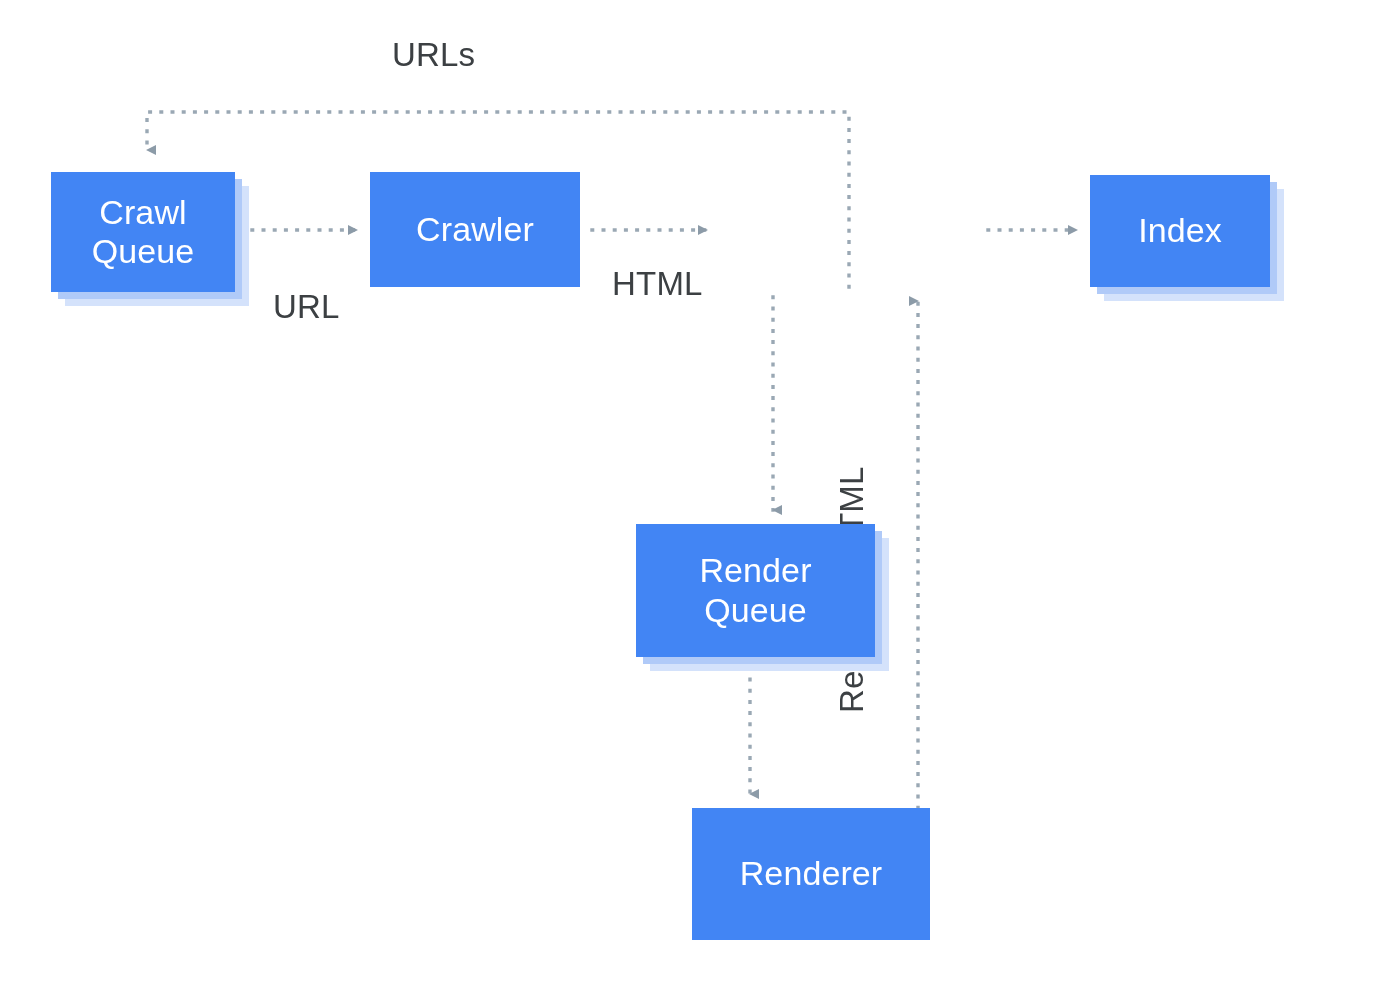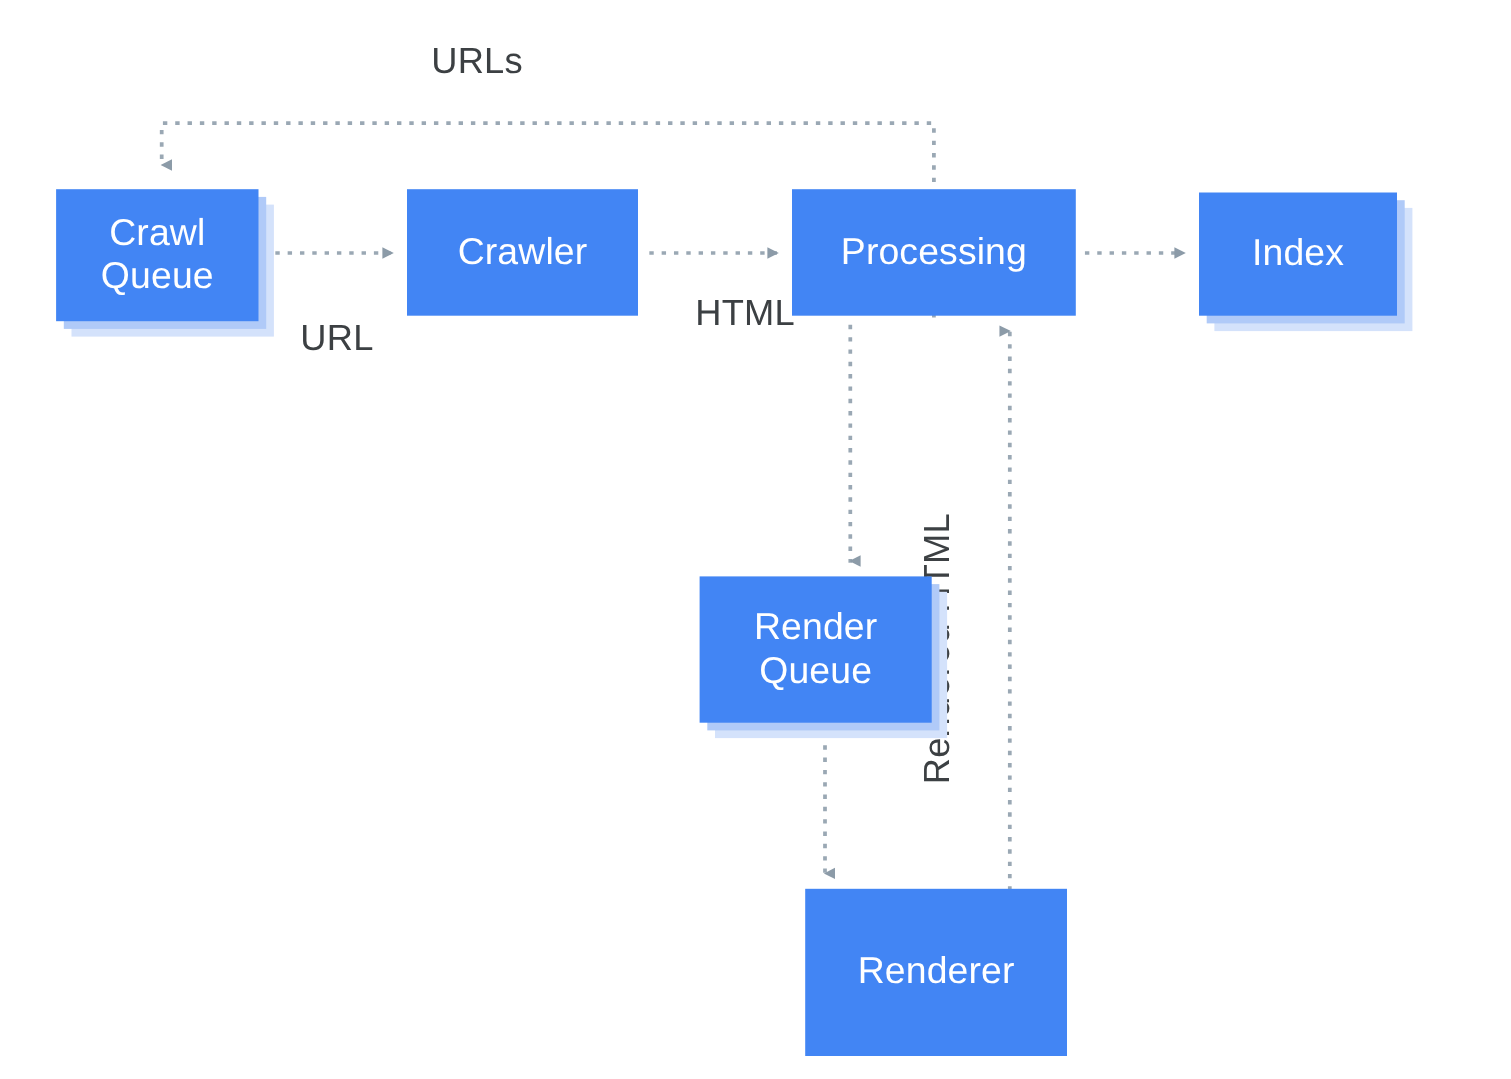--- a/index.html
+++ b/index.html
@@ -121,52 +121,48 @@
 
     <g>
       <path d="M918,808 L918,301" fill="none" stroke="#9aa8b4" stroke-width="3.4" stroke-linecap="square" stroke-dasharray="0.6 10.6" marker-end="url(#ah-up)"></path>
     </g>
   </svg>
 
   <div class="edge-label" style="left:392px; top:38px;text-align:right;">URLs</div>
 
   <div class="edge-label" style="left:273px; top:267px;margin-top:23px;">URL</div>
 
-  <div class="edge-label" style="left:632px; top:267px;">HTML</div>
+  <div class="edge-label" style="left:612px; top:267px;">HTML</div>
 
   <div class="edge-label rotated" style="left:868px; top:680px;">Rendered HTML</div>
 
   <div class="node" style="left:51px; top:172px; width:184px; height:120px;">
     <div class="shadow2"></div>
     <div class="shadow1"></div>
     <div class="face">Crawl
 Queue</div>
   </div>
 
   <div class="node flat" style="left:370px; top:172px; width:210px; height:115px;border-radius:29px;">
 
     <div class="face">Crawler</div>
   </div>
 
-  <div class="node flat" style="left:720px; top:172px; width:258px; height:115px;">
-
-    <div class="face">Processing</div>
-  </div>
 
   <div class="node" style="left:1090px; top:175px; width:180px; height:112px;">
     <div class="shadow2"></div>
     <div class="shadow1"></div>
     <div class="face">Index</div>
   </div>
 
-  <div class="node" style="left:636px; top:524px; width:211px; height:133px;">
+  <div class="node" style="left:636px; top:524px; width:239px; height:133px;">
     <div class="shadow2"></div>
     <div class="shadow1"></div>
     <div class="face">Render
 Queue</div>
   </div>
 
-  <div class="node flat" style="left:732px; top:808px; width:238px; height:152px;">
+  <div class="node flat" style="left:692px; top:808px; width:238px; height:132px;">
 
     <div class="face">Renderer</div>
   </div>
 
 </div>
 
 </body></html>

